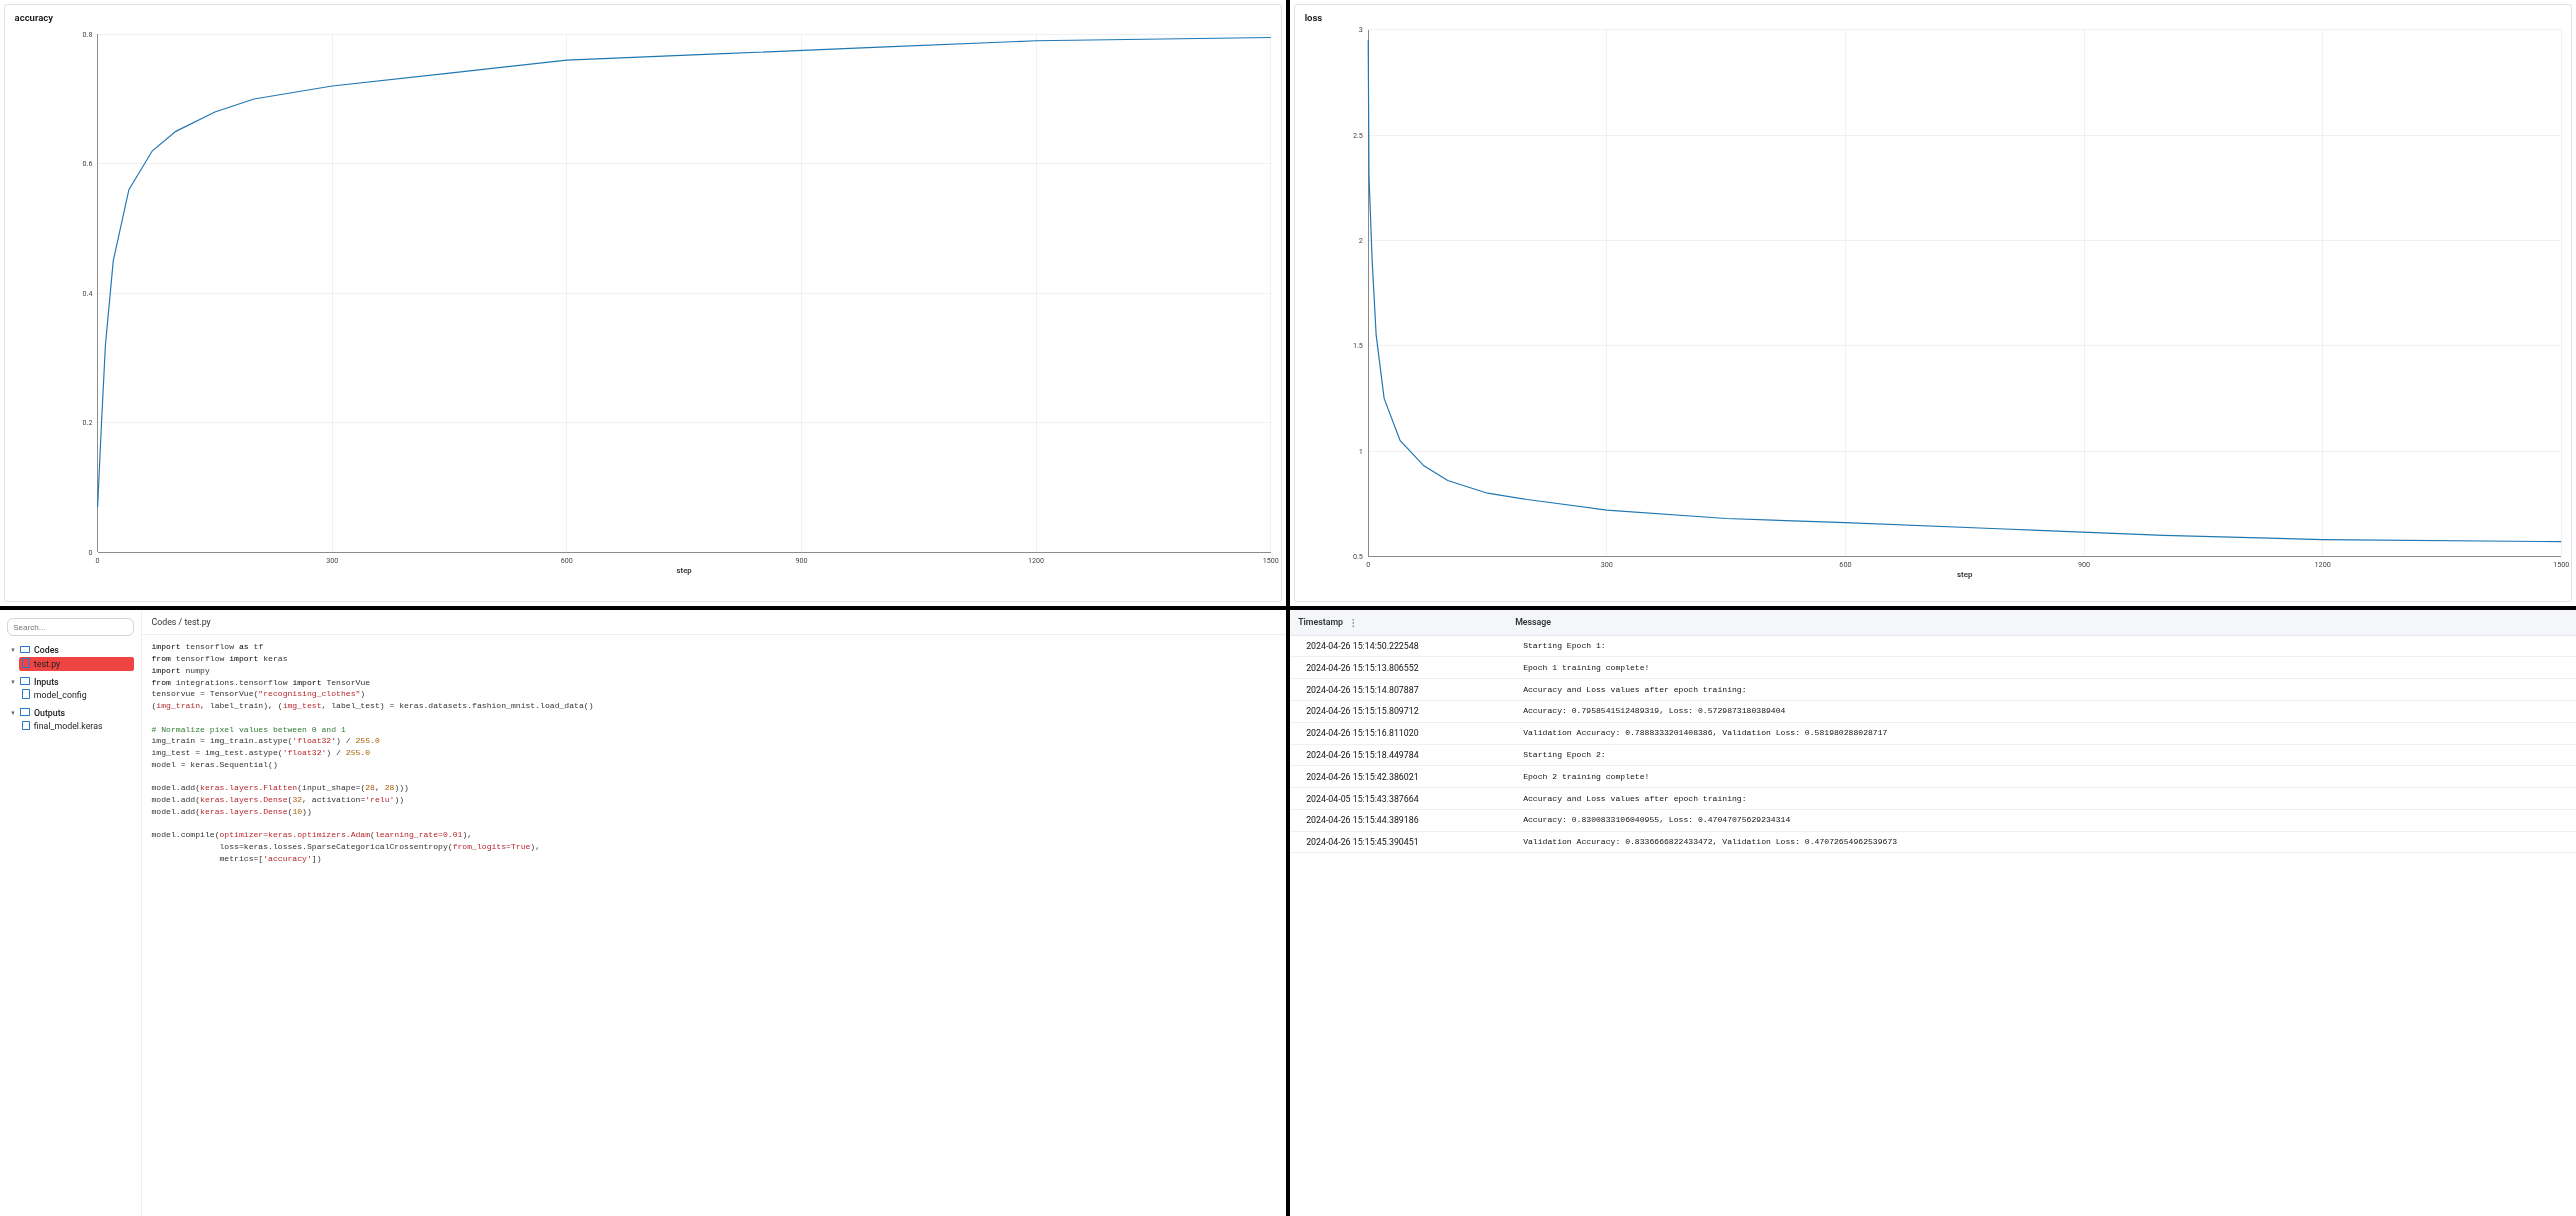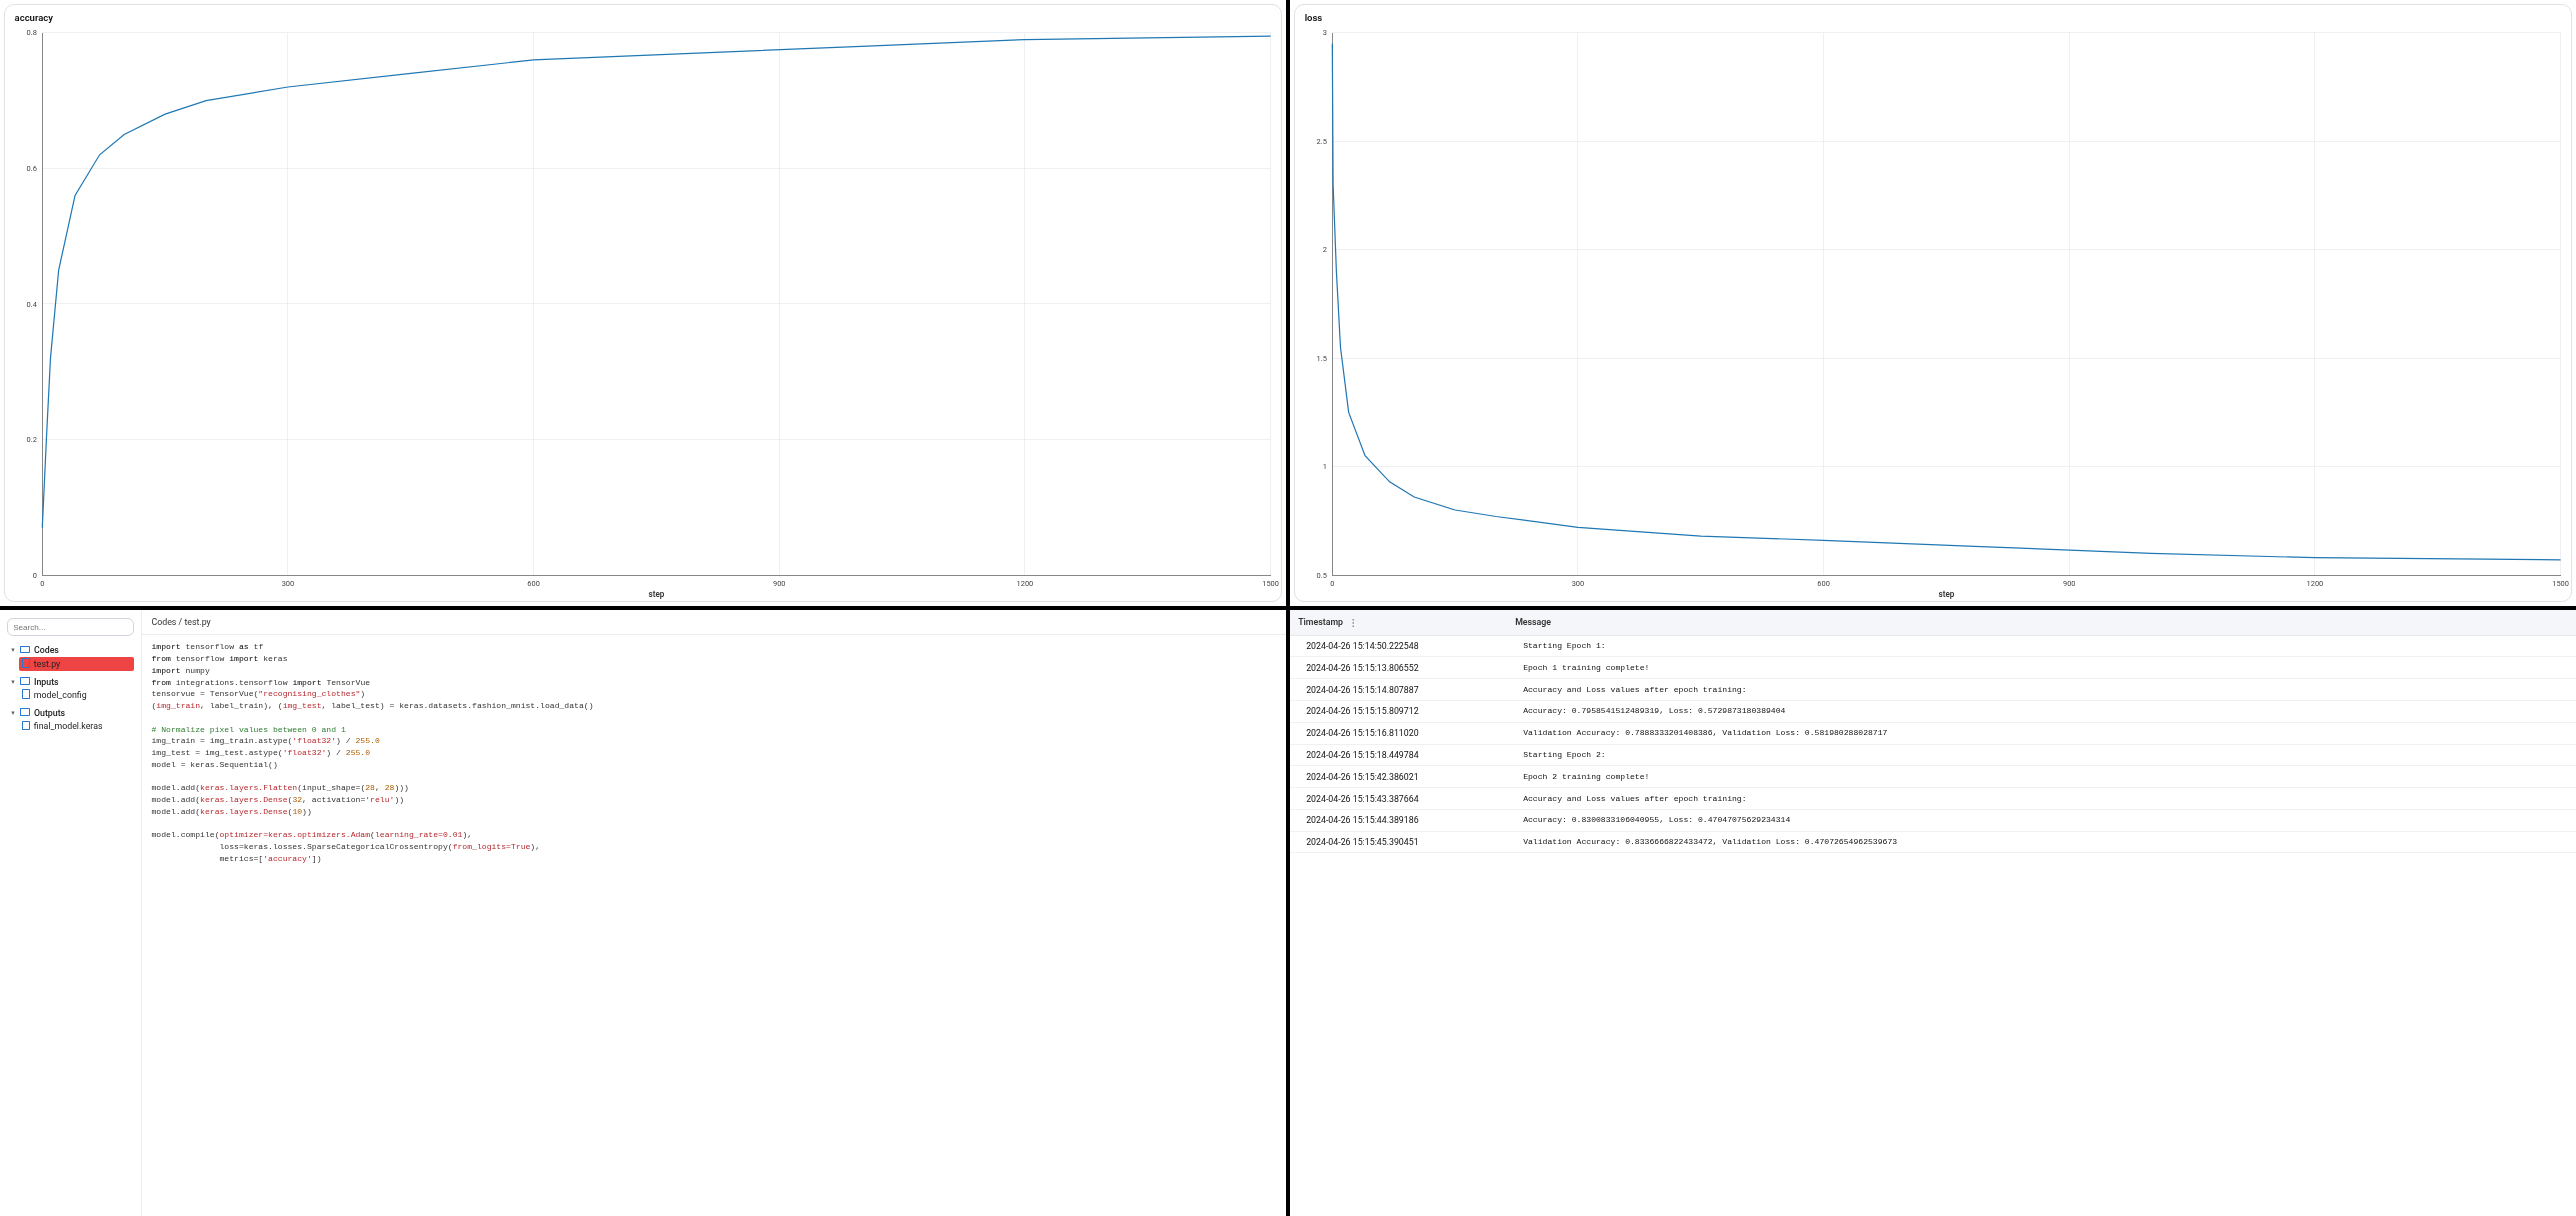--- a/index.html
+++ b/index.html
@@ -2,21 +2,21 @@
 <html><head>
 <meta charset="utf-8">
 <style>
   * { box-sizing: border-box; margin: 0; padding: 0; }
   html, body { width: 100%; height: 100%; font-family: -apple-system, BlinkMacSystemFont, "Segoe UI", Roboto, "Helvetica Neue", Arial, sans-serif; font-size: 8.8px; color: #111; background: #000; }
   body { display: grid; grid-template-columns: 1fr 1fr; grid-template-rows: 1fr 1fr; gap: 4.1px; overflow: hidden; }
 
   .panel { background: #fff; overflow: hidden; position: relative; }
 
   
-  .chart-card { border: 0.7px solid #dfe1e6; border-radius: 10px; margin: 4.1px; background: #fff; height: calc(100% - 8.1px); display: flex; flex-direction: column; }
+  .chart-card { border: 0.7px solid #dfe1e6; border-radius: 3px; margin: 4.1px; background: #fff; height: calc(100% - 8.1px); display: flex; flex-direction: row; }
   .chart-title { font-weight: 600; font-size: 9.5px; padding: 6.8px 9.5px 2.7px; }
   .chart-body { flex: 1; position: relative; }
   .chart-body svg { width: 100%; height: 100%; display: block; }
   .gridline { stroke: #e6e9ef; stroke-width: 1; shape-rendering: crispEdges; }
   .axisline { stroke: #555; stroke-width: 1; shape-rendering: crispEdges; }
   .ticklabel { font-size: 11px; fill: #444; font-family: inherit; }
   .axislabel { font-size: 12px; fill: #333; font-weight: 600; }
   .dataline { stroke: #1f77b4; stroke-width: 1.8; fill: none; }
 
   
@@ -222,21 +222,21 @@
         </div>
         <div class="logrow">
           <div class="logcell">2024-04-26 15:15:18.449784</div>
           <div class="logcell msg">Starting Epoch 2:</div>
         </div>
         <div class="logrow">
           <div class="logcell">2024-04-26 15:15:42.386021</div>
           <div class="logcell msg">Epoch 2 training complete!</div>
         </div>
         <div class="logrow">
-          <div class="logcell">2024-04-26 15:15:43.387664</div>
+          <div class="logcell">2024-04-05 15:15:43.387664</div>
           <div class="logcell msg">Accuracy and Loss values after epoch training:</div>
         </div>
         <div class="logrow">
           <div class="logcell">2024-04-26 15:15:44.389186</div>
           <div class="logcell msg">Accuracy: 0.8300833106040955, Loss: 0.47047075629234314</div>
         </div>
         <div class="logrow">
           <div class="logcell">2024-04-26 15:15:45.390451</div>
           <div class="logcell msg">Validation Accuracy: 0.8336666822433472, Validation Loss: 0.47072654962539673</div>
         </div>

